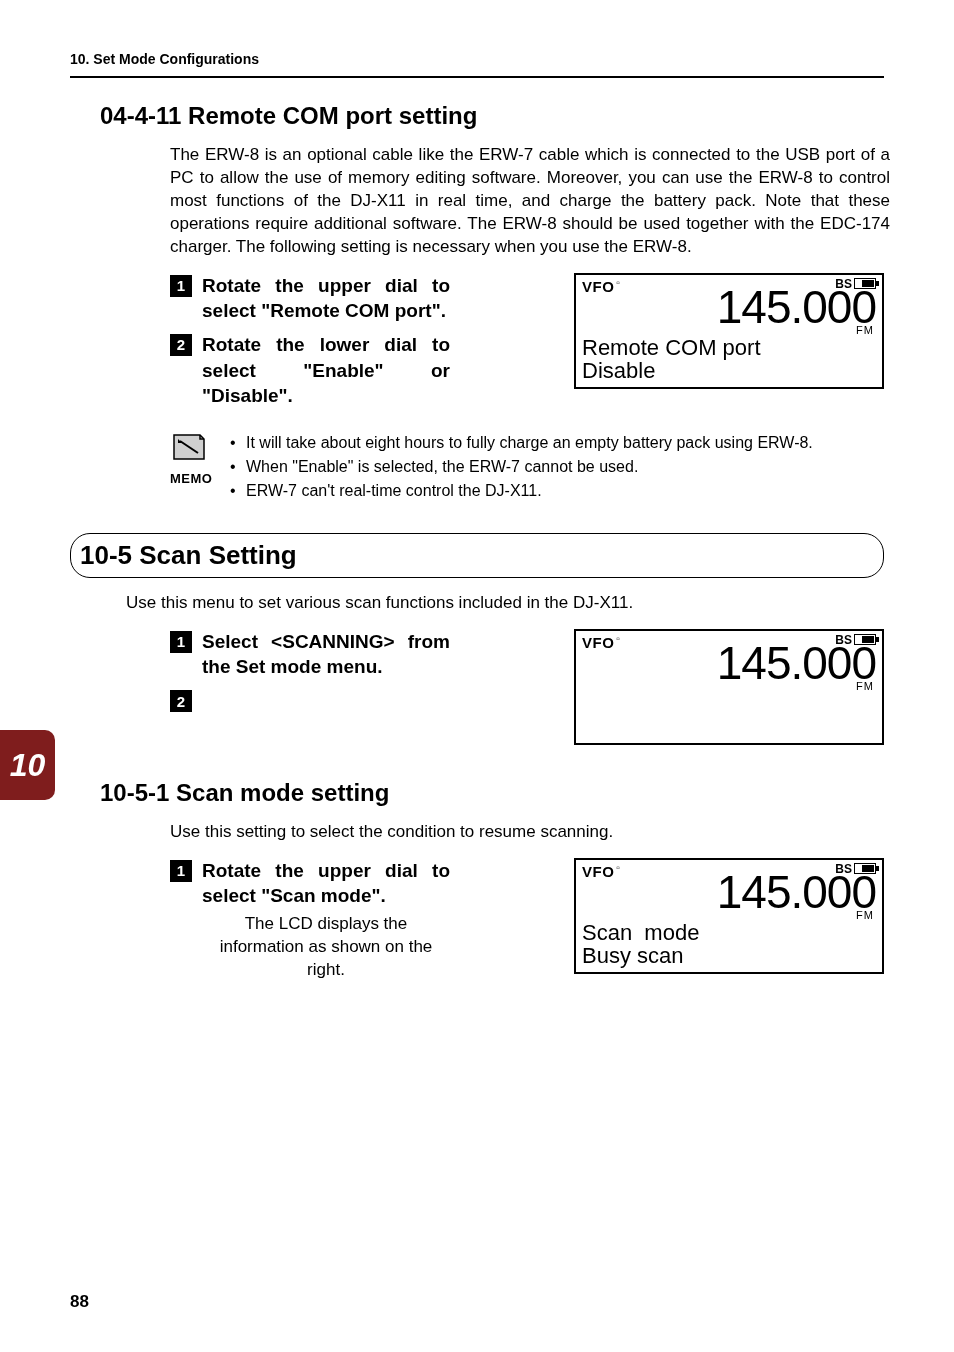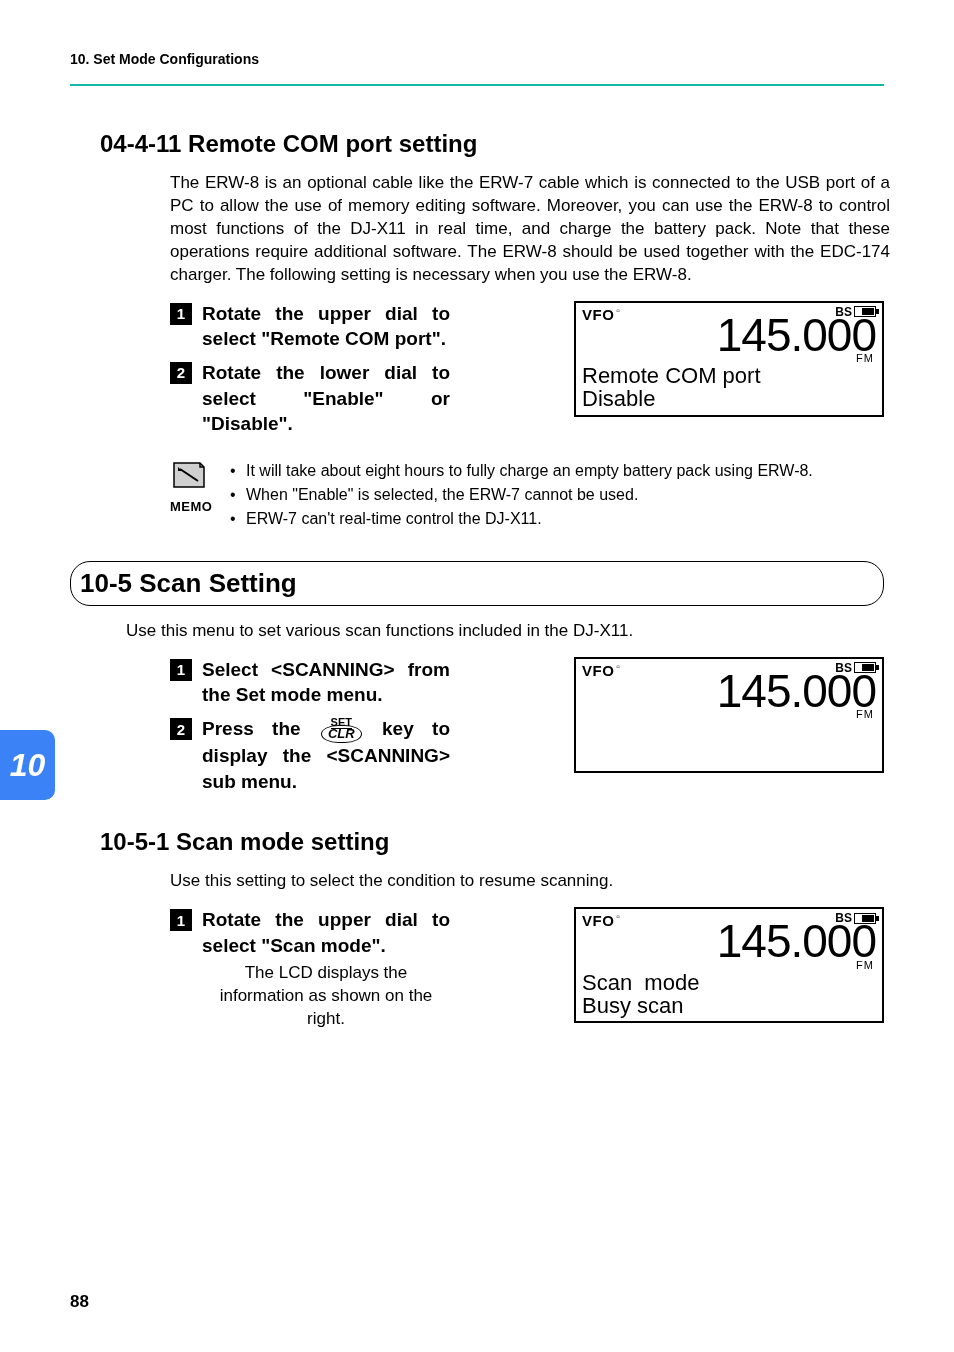--- a/index.html
+++ b/index.html
@@ -6,23 +6,23 @@
   body {
     font-family: Arial, Helvetica, sans-serif;
     background: #fff;
     color: #000;
     width: 954px;
     height: 1352px;
     position: relative;
     padding: 50px 70px 40px 70px;
   }
   .header {
-    border-bottom: 2px solid #14b8a6;
-    padding-bottom: 16px;
-    margin-bottom: 44px;
+    border-bottom: 2px solid #000000;
+    padding-bottom: 8px;
+    margin-bottom: 24px;
   }
   .header-text { font-size: 14px; font-weight: bold; }
   .section-heading {
     font-size: 24px; font-weight: bold;
     margin: 0 0 14px 30px;
   }
   .body-para {
     font-size: 17px;
     line-height: 1.35;
     text-align: justify;
@@ -71,21 +71,21 @@
   .bullet { width:16px; flex-shrink:0;}
   .scan-box {
     border: 1.5px solid #000;
     border-radius: 20px;
     padding: 6px 9px;
     margin: 0 0 14px 0;
   }
   .scan-title { font-size:26px; font-weight:bold;}
   .side-tab {
     position:absolute; left:0; top:730px;
-    background:#3b82f6; color:#fff;
+    background:#7f1d1d; color:#fff;
     width:55px; height:70px;
     border-radius: 0 10px 10px 0;
     display:flex; align-items:center; justify-content:center;
     font-size:32px; font-weight:bold; font-style:italic;
   }
   .sub-para { font-size:17px; margin-left:100px; width:720px; margin-bottom:14px; line-height:1.35;}
   .sub-para-narrow { font-size:17px; margin-left:56px; width:720px; margin-bottom:14px; line-height:1.35;}
   .clr-key {
     display:inline-block; border:1.5px solid #000;
     border-radius:50% / 60%;
@@ -171,26 +171,20 @@
   </div>
 
 <div class="two-col">
   <div class="step-col">
     <div class="step-row">
       <span class="num-box">1</span>
       <span class="step-text">Select &lt;SCANNING&gt; from the Set mode menu.</span>
     </div>
     <div class="step-row" style="margin-top:8px;">
       <span class="num-box">2</span>
-      <span class="step-text">
-        <span>Press the </span><span class="clr-stack">
-            <span class="set-lbl">SET</span>
-            <span class="clr-key">CLR</span>
-          </span><span> key to display the &lt;SCANNING&gt; sub menu.</span>
-      </span>
     </div>
   </div>
   <div class="lcd" style="height:116px;">
     <div class="lcd-top">
       <span><span class="vfo-lbl">VFO</span><span class="m-icon">▫</span></span>
       <span class="bs-lbl">
           <span>BS</span>
           <span class="batt">
             <span class="batt-fill"></span>
           </span>

